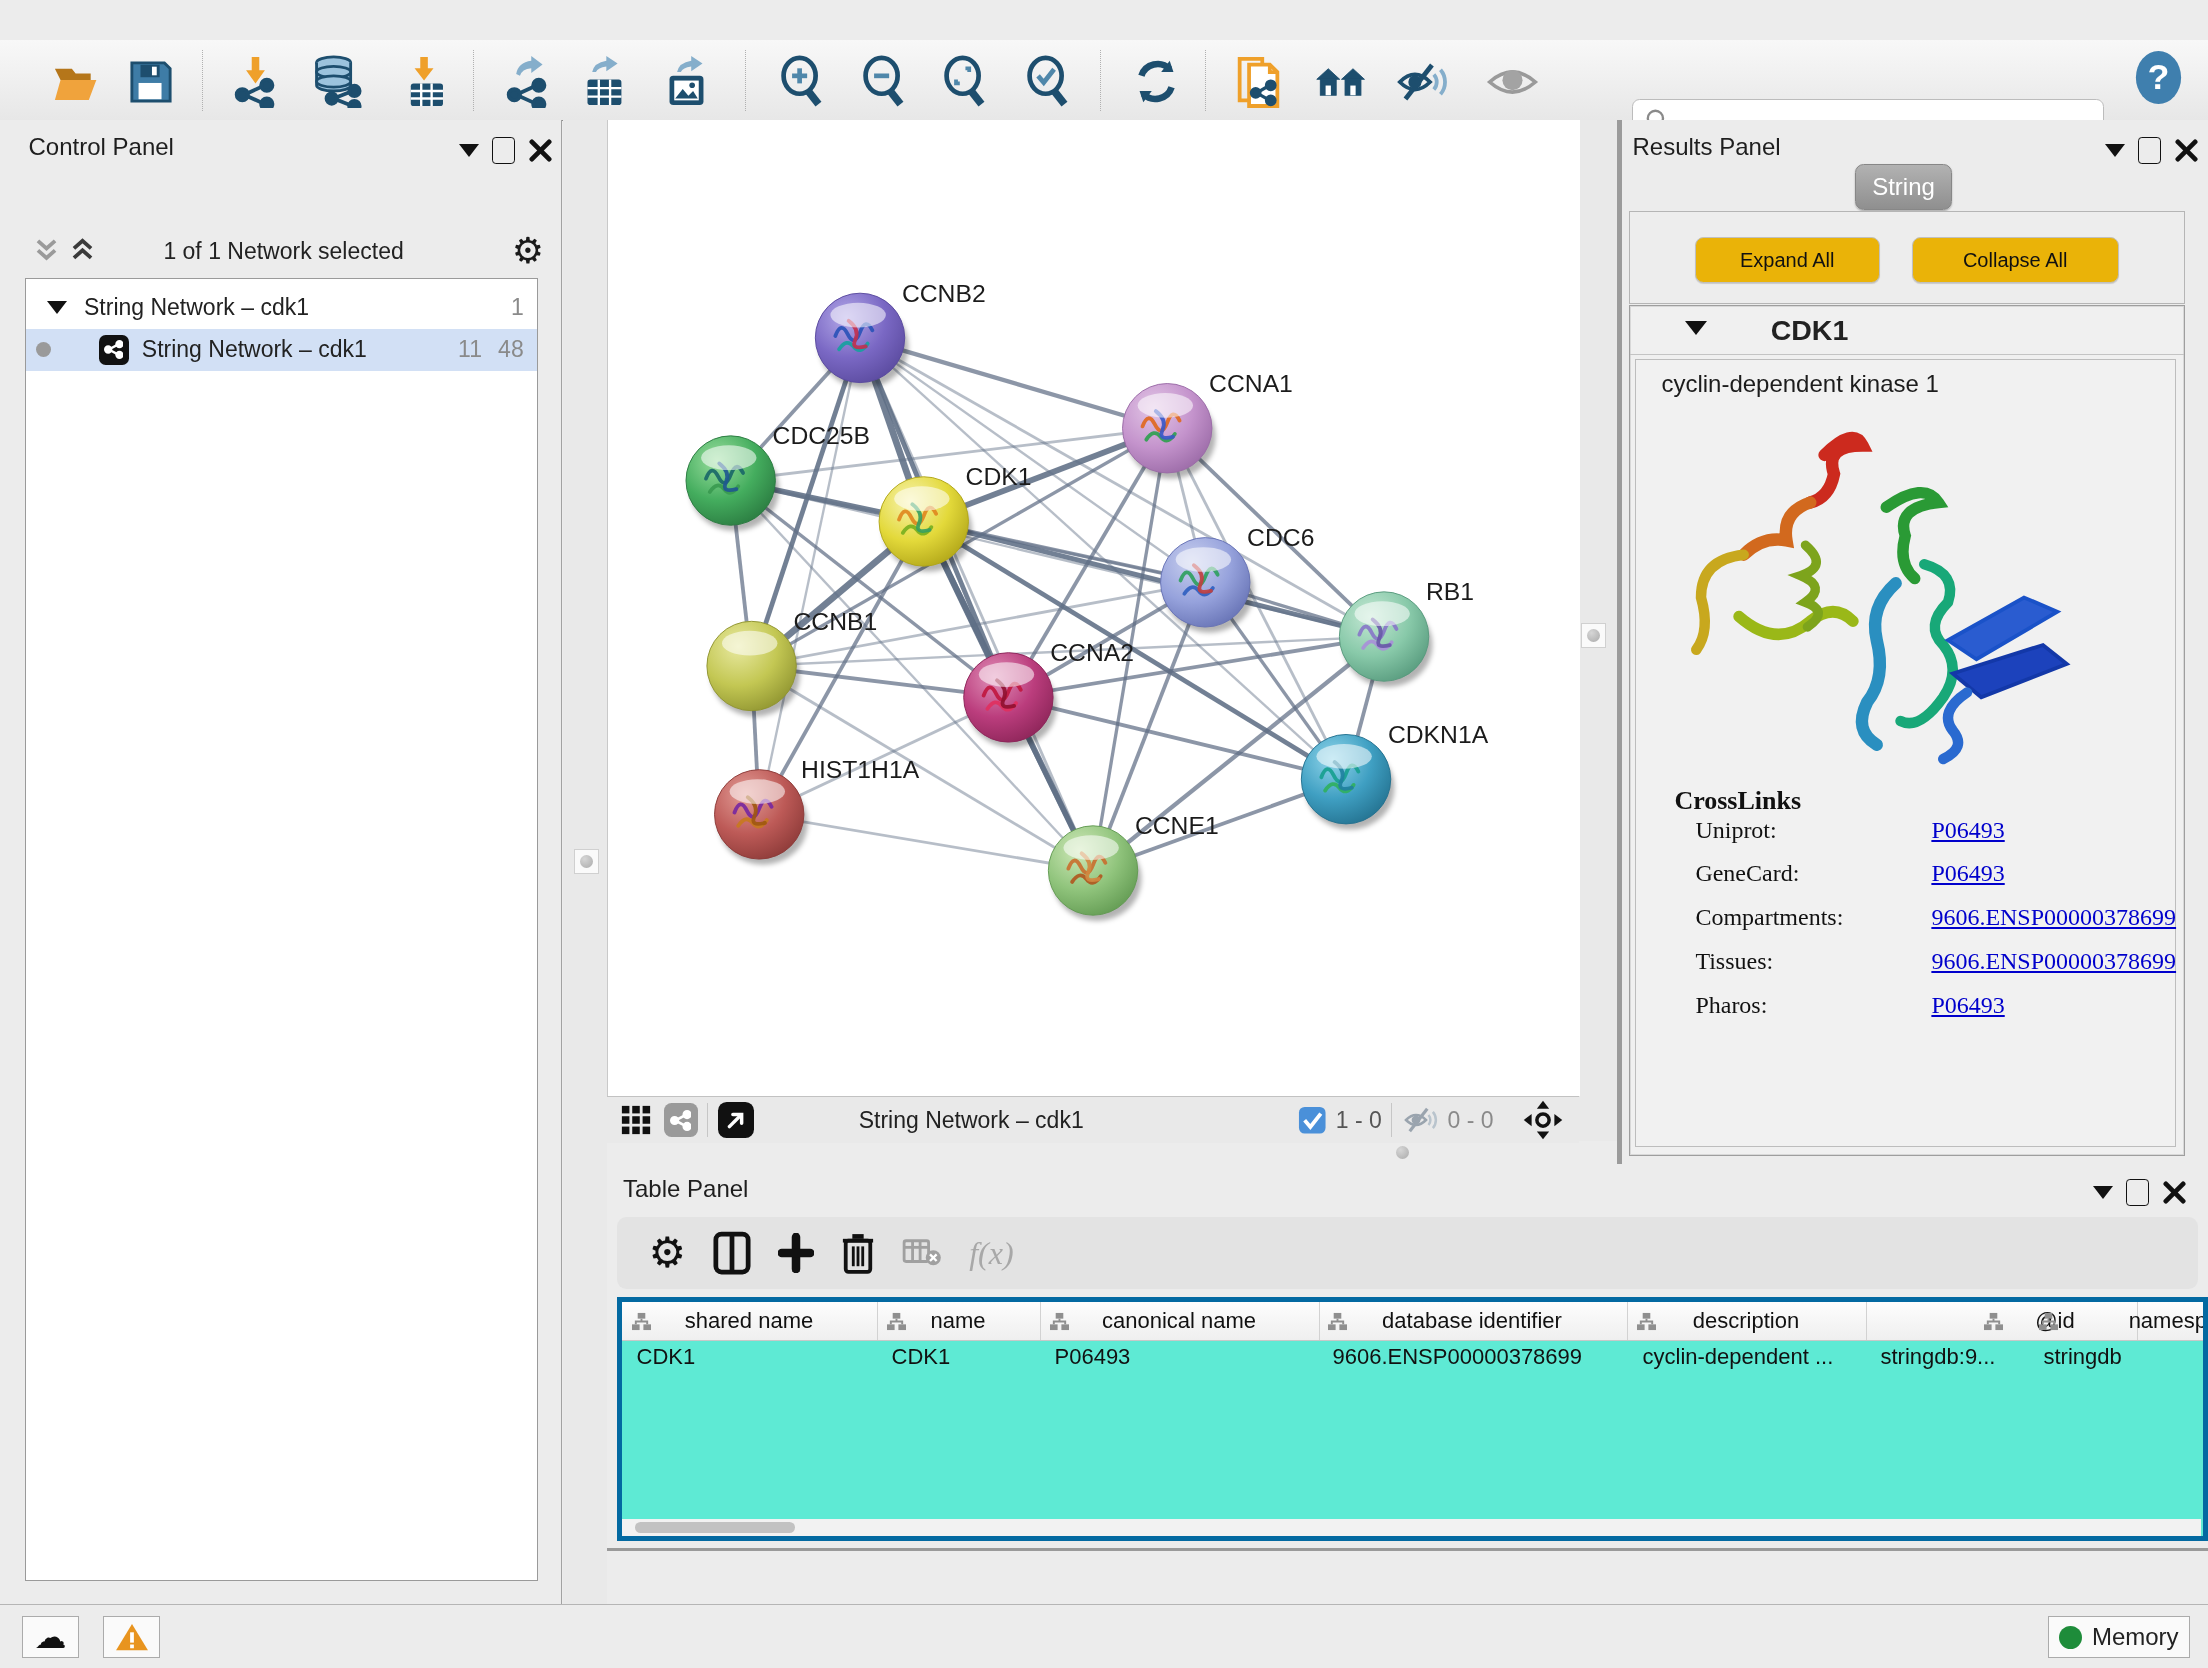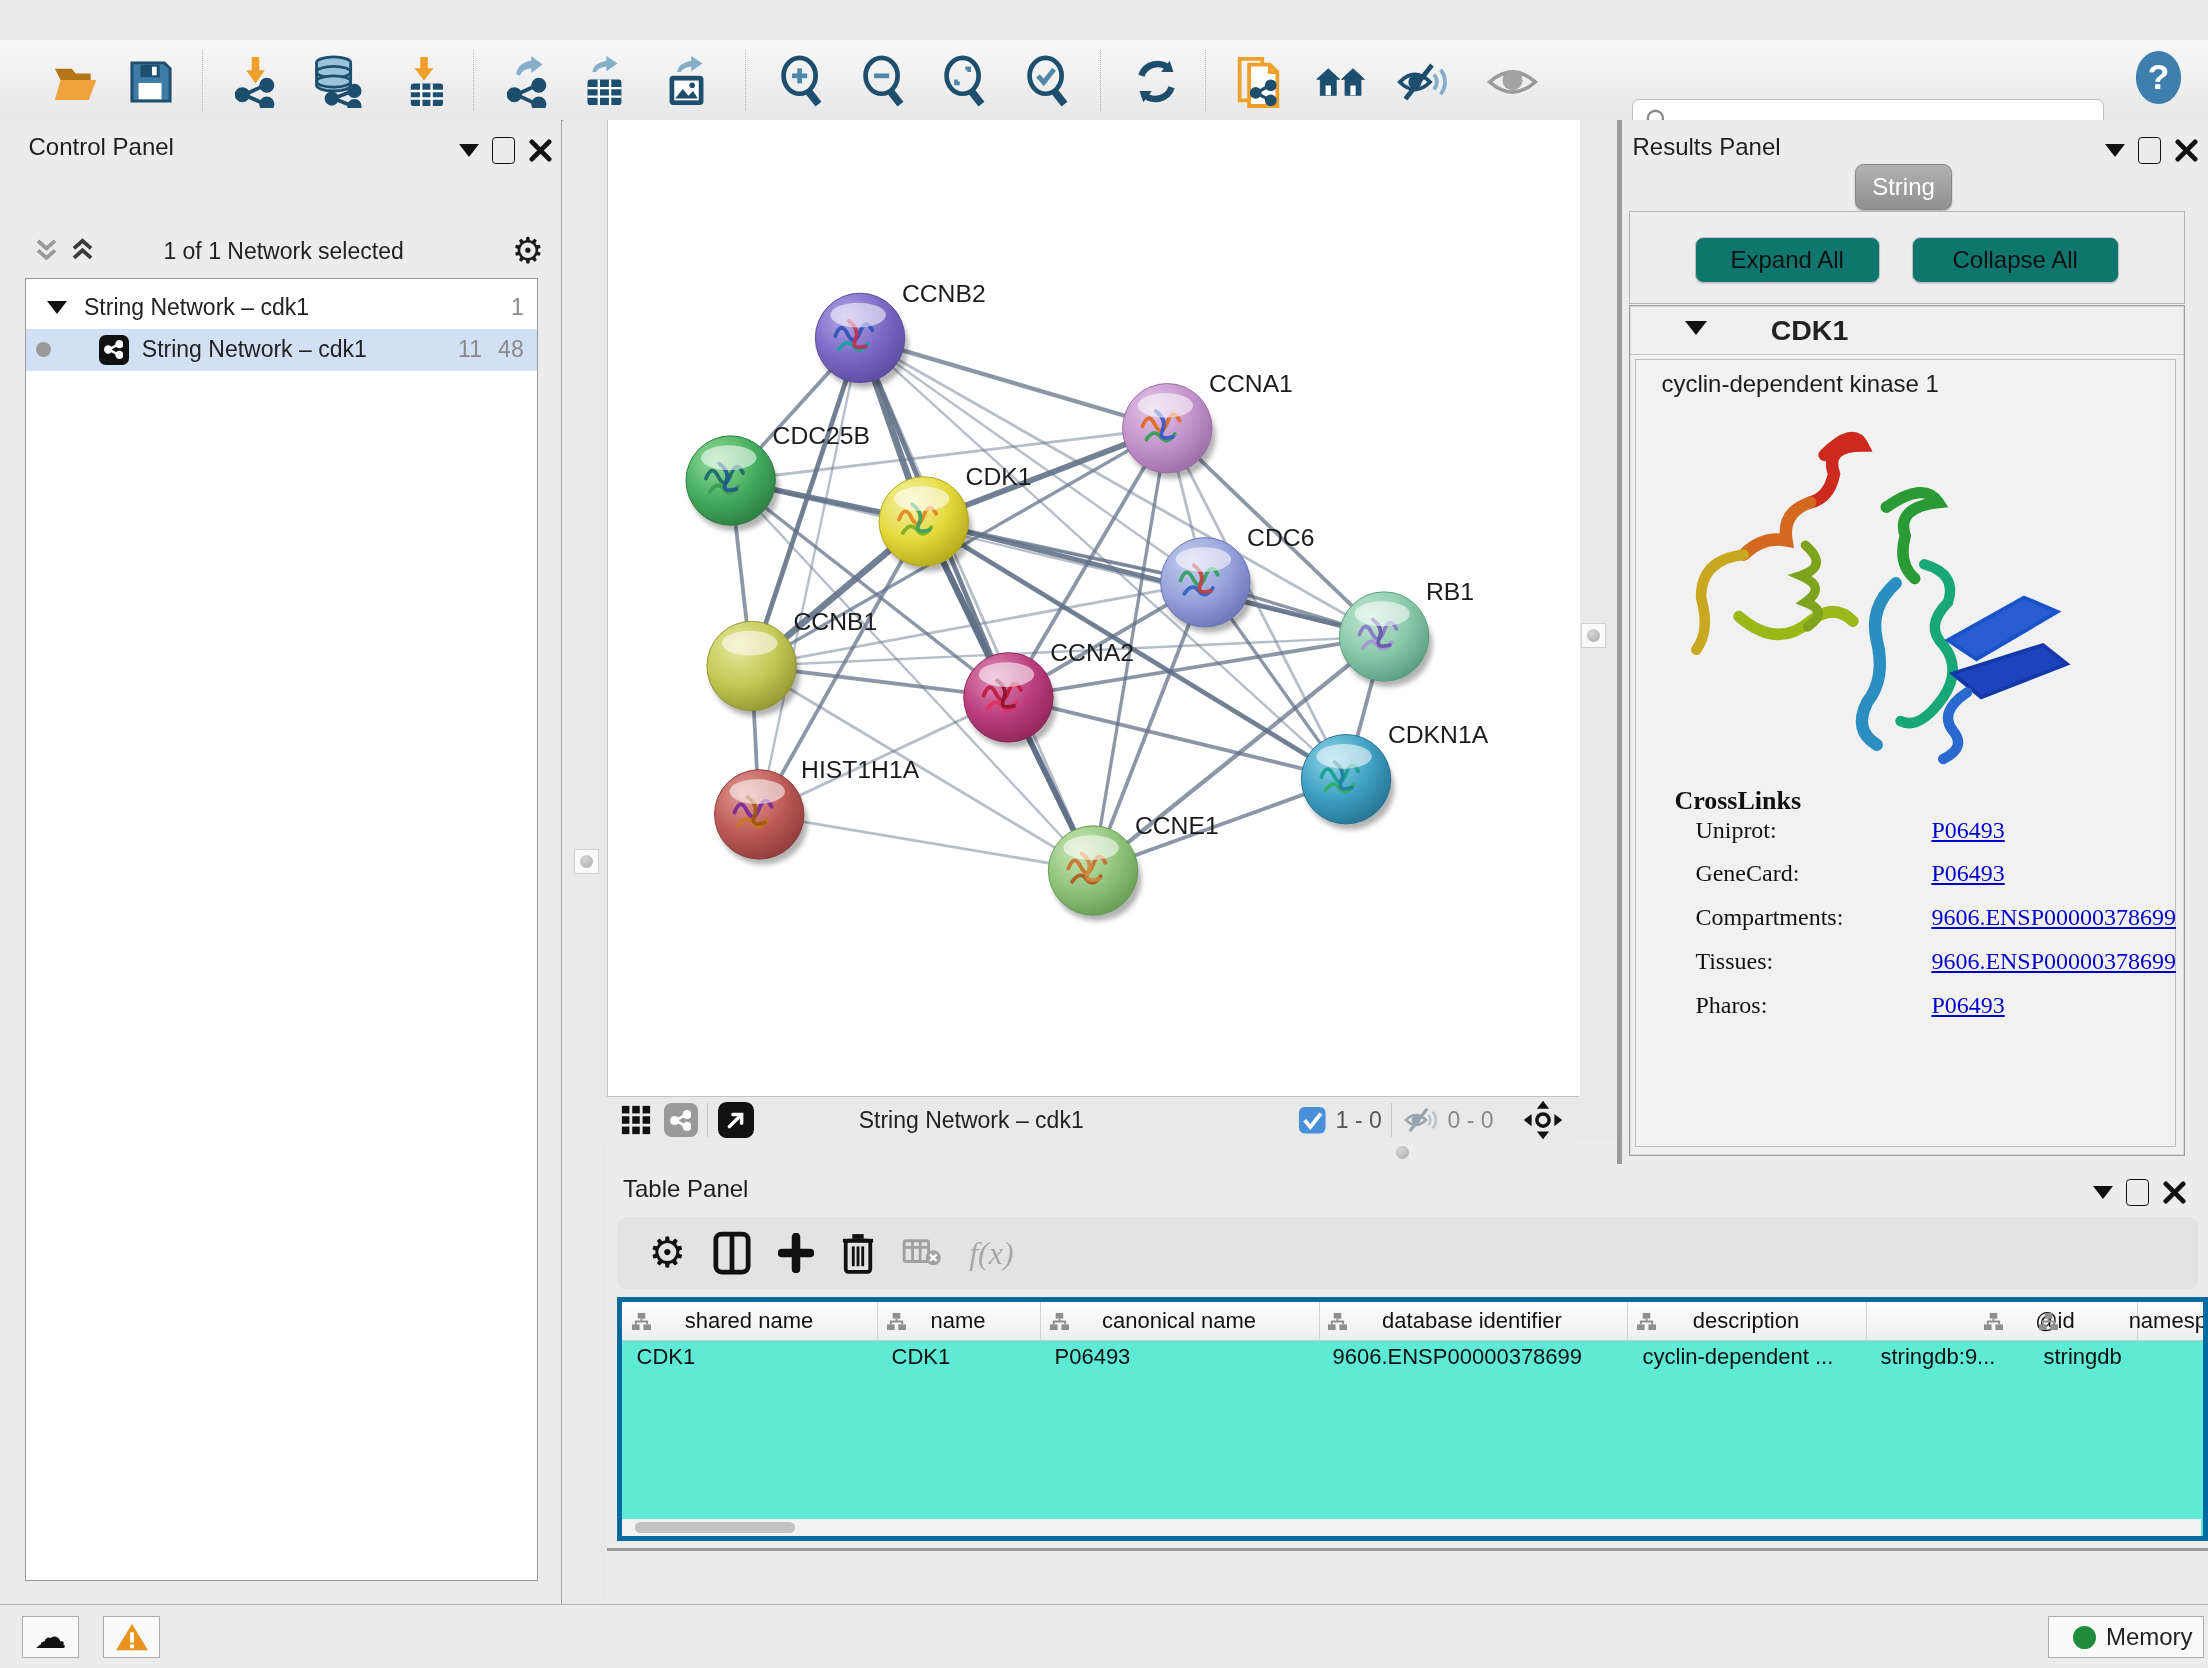--- a/index.html
+++ b/index.html
@@ -54,22 +54,22 @@
   #nt-title{font-size:23px;color:#222;}
   .ntsep{width:0;height:34px;border-left:1.9px solid #c6c6c6;margin:0 9.5px;}
   .ntcount{font-size:23px;}
   #rpanel-border{left:1617px;top:120px;width:4.8px;height:1044px;background:#9b9b9b;border-right:1.9px solid #d9d9d9;}
   
   #rpanel{left:1622px;top:120px;width:587px;height:1044px;background:#ececec;text-align:center;}
   #stringtab{position:absolute;left:233px;top:44px;width:95px;height:44px;border-radius:8.6px;
     background:linear-gradient(#b2b2b2,#8f8f8f);border:1px solid #878787;color:#fff;font-size:24px;
     display:flex;align-items:center;justify-content:center;box-shadow:0 1px 1.9px rgba(0,0,0,.3);}
   #r-out1{position:absolute;left:6.7px;top:91px;width:554px;height:91px;background:#ededed;border:1.9px solid #b5b5b5;}
-  .rbtn{position:absolute;top:25px;height:44px;background:#0f766e;border:1px solid #c0c0c0;border-radius:8.6px;
-    font-size:24px;color:#111;display:flex;align-items:center;justify-content:center;box-shadow:0 1px 1px rgba(0,0,0,.15);}
+  .rbtn{position:absolute;top:25px;height:44px;background:#eab308;border:1px solid #c0c0c0;border-radius:8.6px;
+    font-size:20px;color:#111;display:flex;align-items:center;justify-content:center;box-shadow:0 1px 1px rgba(0,0,0,.15);}
   #r-card{position:absolute;left:6.7px;top:185px;width:554px;height:849px;background:#f0f0f0;
     border:1.9px solid #9e9e9e;box-shadow:inset 0 0 0 1px #d8d8d8;}
   #gene-row{position:absolute;left:0;top:0;width:100%;height:48px;border-bottom:1px solid #c4c4c4;}
   #gene-name{font-size:28.5px;font-weight:bold;}
   #r-inner{position:absolute;left:5.7px;top:53px;width:539px;height:786px;background:#f1f1f1;border:1px solid #bdbdbd;}
   #gene-desc{position:absolute;left:25px;top:9.5px;font-size:24px;color:#1c1c1c;}
   .serif{font-family:"Liberation Serif",serif;}
   #xl-title{position:absolute;left:38px;top:426px;font-size:26px;font-weight:bold;color:#111;}
   .xlrow{position:absolute;left:59px;font-size:24px;color:#111;}
   .xlval{position:absolute;left:236px;color:#0000cc;text-decoration:underline;}
@@ -85,21 +85,21 @@
   .thicon{position:absolute;left:9.5px;}
   .tdcell{position:absolute;top:42px;font-size:22px;color:#111;}
   #tp-hscroll{position:absolute;left:0px;bottom:0px;width:1579px;height:17px;background:#f2f2f2;}
   #tp-thumb{position:absolute;left:13.3px;top:2.9px;width:160px;height:11.4px;background:#c2c2c2;border-radius:5.7px;}
   #tp-divider{position:absolute;left:0;top:384px;width:1602px;height:2.9px;background:#9a9a9a;}
   #tp-tabs{position:absolute;left:517px;top:399px;display:flex;border-radius:9.5px;overflow:hidden;box-shadow:0 1px 1.9px rgba(0,0,0,.25);}
   
   #statusbar{left:0;top:1604px;width:2208px;height:65px;background:#ececec;border-top:1.9px solid #b5b5b5;}
   .sbtn{position:absolute;top:11.4px;height:40px;background:#fafafa;border:1.9px solid #ababab;
     display:flex;align-items:center;justify-content:center;}
-  #memorybtn{left:2048px;width:140px;gap:9.5px;font-size:24px;padding-left:14px;}
+  #memorybtn{left:2048px;width:140px;gap:9.5px;font-size:24px;}
   #memdot{width:23px;height:23px;border-radius:50%;background:#1e8c3a;}
   .icospan{font-family:"DejaVu Sans",sans-serif;line-height:1;}
   svg{display:block;}
   text{font-family:"Liberation Sans",sans-serif;}
 </style>
 </head>
 <body>
 
 <div id="app">
 

